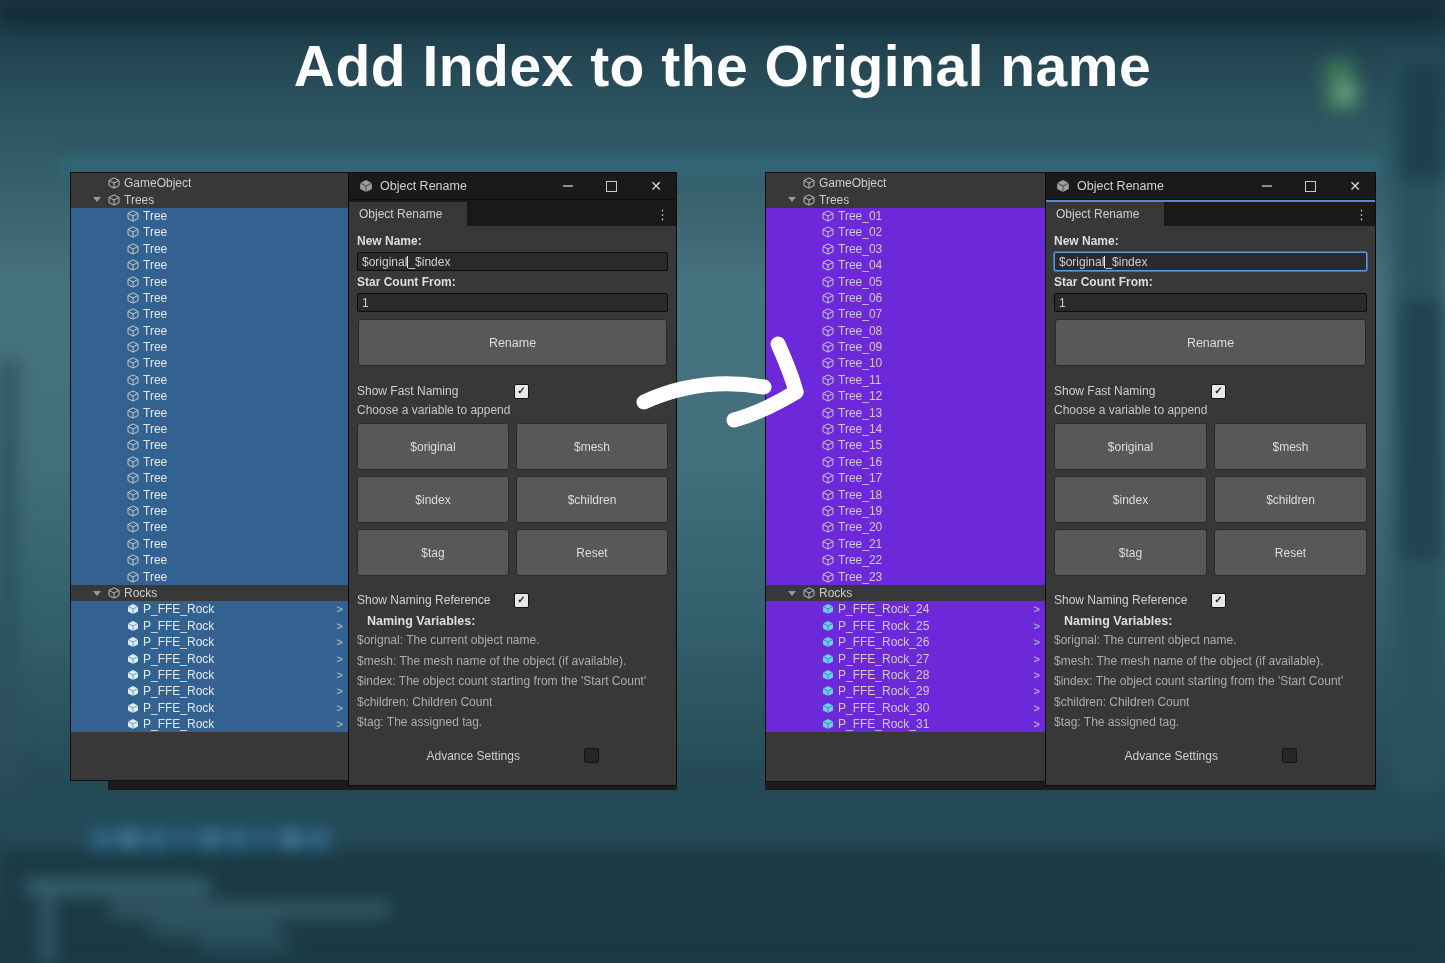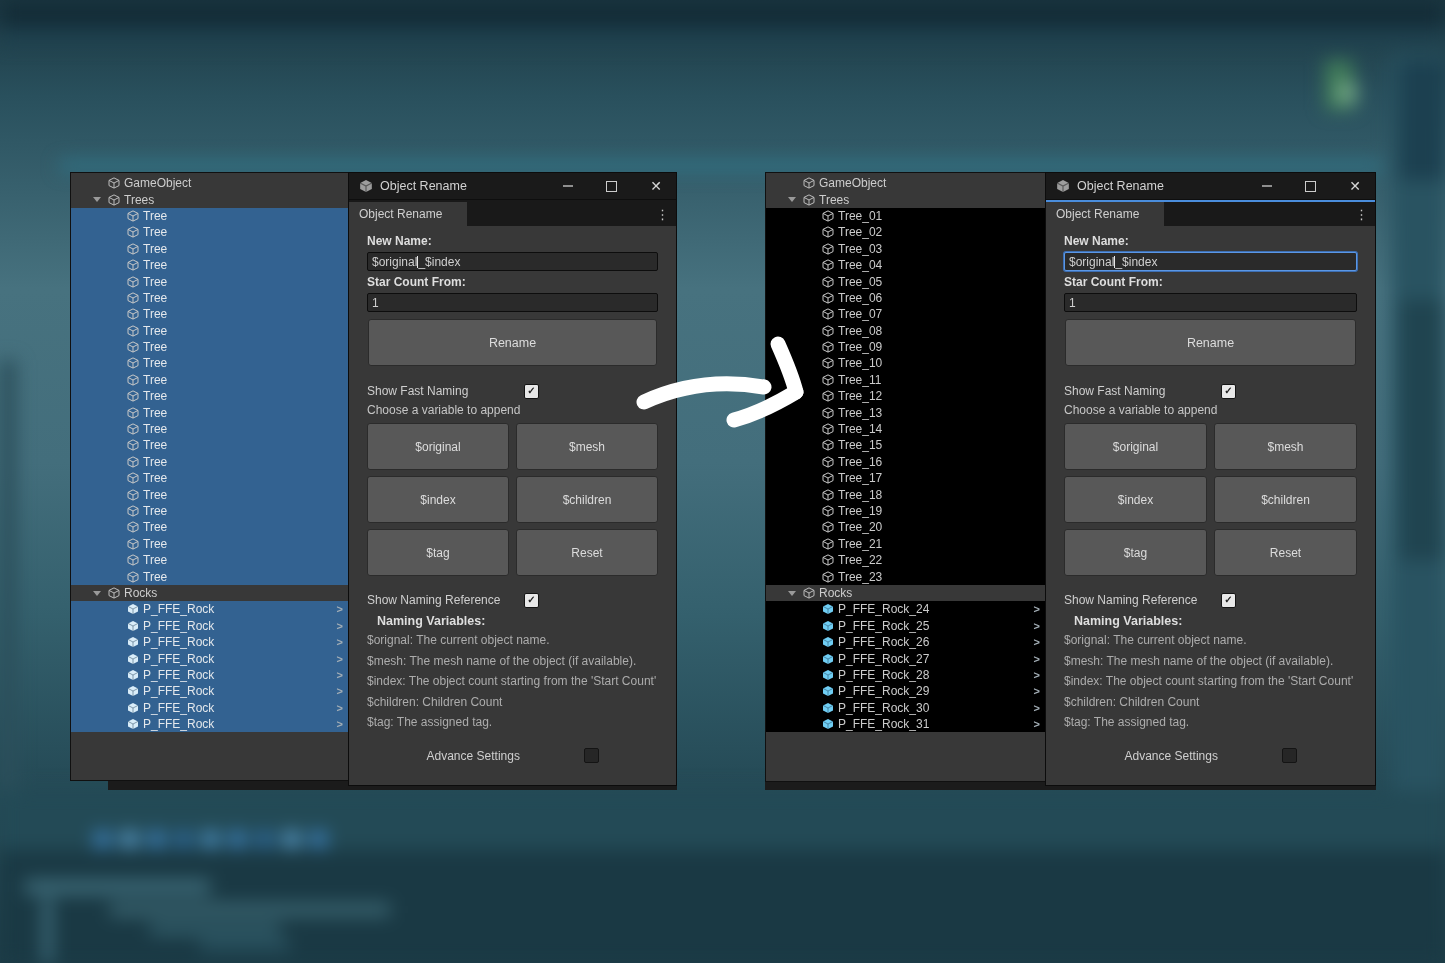--- a/index.html
+++ b/index.html
@@ -40,21 +40,21 @@
   
   .hier{background:#383838;border:1px solid #101010;border-right:none;box-sizing:border-box;
         overflow:hidden;padding-top:2px;}
   .g-before .hier{width:278px;height:609px;}
   .g-after .hier{width:280px;height:610px;}
   .hrow{position:relative;display:flex;align-items:center;height:16.4px;gap:4px;
         font-size:12px;color:#cdcdcd;white-space:nowrap;}
   .hrow.root,.hrow.grp{padding-left:37px;}
   .hrow.child{padding-left:56px;}
   .sel-a{background:#336291;color:#e4e8ec;}
-  .sel-i{background:#000000;color:#cbcbcb;text-align:right;}
+  .sel-i{background:#6d28d9;color:#cbcbcb;text-align:right;}
   .ic{width:12px;height:12px;flex:0 0 12px;color:#bdbdbd;}
   .child .ic{color:#c8c8c8;}
   .pre-l .ic{color:#d9edf9;}
   .pre-r .ic{color:#6fcdf3;}
   .fold{position:absolute;left:22px;top:6px;width:0;height:0;
         border-left:4px solid transparent;border-right:4px solid transparent;
         border-top:5px solid #9a9a9a;}
   .chev{margin-left:auto;padding-right:5px;font-size:11px;font-weight:700;color:#a3aeb6;}
   
   .rwin{background:#383838;border:1px solid #0c0c0c;box-sizing:border-box;flex:1;height:614px;
@@ -68,21 +68,21 @@
   .wmin{width:10px;height:2px;background:#8f8f8f;display:inline-block;}
   .wmaxbox{width:9px;height:9px;border:1.5px solid #cccccc;display:inline-block;}
   .wclose{font-size:14px;color:#d6d6d6;line-height:1;}
   .tabbar{height:24px;background:#191919;border-top:2px solid #191919;display:flex;
           align-items:stretch;flex:0 0 24px;}
   .focused .tabbar{border-top-color:#4a8ddc;}
   .tab{display:flex;align-items:center;background:#383838;color:#cfcfcf;font-size:12px;
        padding:0 16px 0 10px;min-width:92px;}
   .kebab{margin-left:auto;color:#c9c9c9;font-size:13px;display:flex;align-items:center;
          padding:0 7px;}
-  .content{padding:6px 18px;flex:1;overflow:hidden;}
+  .content{padding:6px 8px;flex:1;overflow:hidden;}
   .flabel{font-size:12px;font-weight:700;color:#dedede;margin:2px 0 4px;}
   .inp{height:17px;background:#2a2a2a;border:1px solid #0d0d0d;border-radius:2px;
        color:#cfcfcf;font-size:12px;display:flex;align-items:center;padding:0 4px;
        margin-bottom:4px;}
   .focused .inp.newname{border-color:#5b97e5;box-shadow:0 0 0 1px #3d6fb4;}
   .caret{width:1px;height:12px;background:#e8e8e8;display:inline-block;}
   .rbtn{display:block;width:calc(100% - 2px);height:47px;margin:7px auto 0;
         background:#585858;border:1px solid #2b2b2b;border-radius:3px;color:#dcdcdc;
         font-size:12.5px;font-family:inherit;}
   .cbrow{display:flex;align-items:center;height:16px;margin:2px 0;}
@@ -131,20 +131,21 @@
         <i style="background:#5ea3d6"></i>
         <i style="background:#3f86c6"></i>
       </div>
     <div class="bgLine1"></div>
       <div class="bgLine2"></div>
       <div class="bgLine3"></div>
     <div class="bgLine4"></div>
       <div class="bgVLine"></div>
   </div>
 
+  <h1 class="ptitle">Add Index to the Original name</h1>
 
   <div class="edgeStrip strip-l"></div>
   <div class="edgeStrip strip-r"></div>
 
   <div class="group g-before">
     <div class="hier">
         <div class="hrow root">
           <svg class="ic" viewBox="0 0 12 12">
             <path d="M6 .9 11 3.4v5.2L6 11.1 1 8.6V3.4Z" fill="none" stroke="currentColor"></path>
             <path d="M1 3.4 6 6l5-2.6M6 6v5" fill="none" stroke="currentColor"></path>

